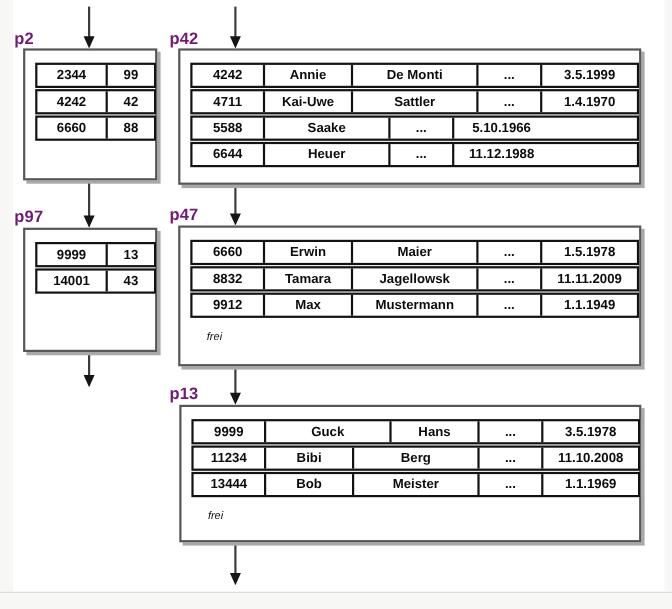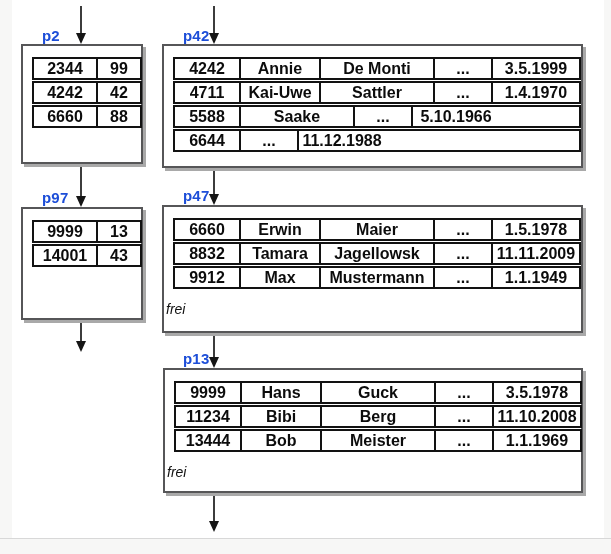--- a/index.html
+++ b/index.html
@@ -6,31 +6,31 @@
   body{font-family:"Liberation Sans", sans-serif; background:#ffffff;}
   .stage{position:relative;width:611px;height:554px;background:#ffffff;overflow:hidden;}
 
   
   .bg-left{position:absolute;left:0;top:0;width:12px;height:538px;background:#f7f7f6;}
   .bg-right{position:absolute;left:604px;top:0;width:7px;height:538px;background:#f7f7f6;}
   .bg-bottom{position:absolute;left:0;top:538px;width:611px;height:16px;background:#f7f7f6;border-top:1px solid #d8d8d8;box-sizing:border-box;}
 
   
   .pagebox{position:absolute;background:#ffffff;border:2px solid #565658;box-shadow:3px 3px 0 #a9a9a9;}
-  .pagelabel{position:absolute;font-size:15px;font-weight:bold;color:#1d4ed8;letter-spacing:0.2px;margin-left:29px;}
+  .pagelabel{position:absolute;font-size:15px;font-weight:bold;color:#701a75;letter-spacing:0.2px;}
 
   
   .tbl{position:absolute;left:9px;top:11px;}
   .trow{display:flex;border:2px solid #121212;background:#ffffff;margin-bottom:1px;}
-  .cell{height:19px;line-height:19px;text-align:center;font-size:16px;font-weight:600;color:#0c0c0c;border-left:2px solid #121212;overflow:hidden;white-space:nowrap;}
+  .cell{height:19px;line-height:19px;text-align:center;font-size:12px;font-weight:600;color:#0c0c0c;border-left:2px solid #121212;overflow:hidden;white-space:nowrap;}
   .cell:first-child{border-left:none;}
   .sw0{width:62px}.sw1{width:42px}
   .bw0{width:64px}.bw1{width:78px}.bw2{width:112px}.bw3{width:56px}.bw4{width:86px}
 
-  .free{position:absolute;left:2px;top:94px;font-size:14px;font-style:italic;font-weight:500;color:#111;}
+  .free{position:absolute;left:24px;top:94px;font-size:10px;font-style:italic;font-weight:500;color:#111;}
 
   
   .arrow{position:absolute;width:10px;}
   .arrow::before{content:"";position:absolute;left:4px;top:0;width:2px;height:calc(100% - 9px);background:#3c3c3c;}
   .arrow::after{content:"";position:absolute;left:0;bottom:0;width:0;height:0;border-left:5px solid transparent;border-right:5px solid transparent;border-top:11px solid #151515;}
 </style>
 </head>
 <body>
 
 <div class="stage">
@@ -87,20 +87,21 @@
         <div class="cell bw4">1.4.1970</div>
       </div>
       <div class="trow">
         <div class="cell bw0">5588</div>
         <div class="cell bw2">Saake</div>
         <div class="cell bw3">...</div>
         <div class="cell bw4">5.10.1966</div>
       </div>
       <div class="trow">
         <div class="cell bw0">6644</div>
+        <div class="cell bw2">Heuer</div>
         <div class="cell bw3">...</div>
         <div class="cell bw4">11.12.1988</div>
       </div>
     </div>
   </div>
 
   <div class="pagebox" style="left:21px;top:207px;width:118px;height:109px;">
     <div class="tbl">
       <div class="trow">
         <div class="cell sw0">9999</div>
@@ -137,22 +138,22 @@
         <div class="cell bw4">1.1.1949</div>
       </div>
     </div>
     <div class="free">frei</div>
   </div>
 
   <div class="pagebox" style="left:163px;top:368px;width:416px;height:121px;">
     <div class="tbl">
       <div class="trow">
         <div class="cell bw0">9999</div>
+        <div class="cell bw2">Guck</div>
         <div class="cell bw1">Hans</div>
-        <div class="cell bw2">Guck</div>
         <div class="cell bw3">...</div>
         <div class="cell bw4">3.5.1978</div>
       </div>
       <div class="trow">
         <div class="cell bw0">11234</div>
         <div class="cell bw1">Bibi</div>
         <div class="cell bw2">Berg</div>
         <div class="cell bw3">...</div>
         <div class="cell bw4">11.10.2008</div>
       </div>

